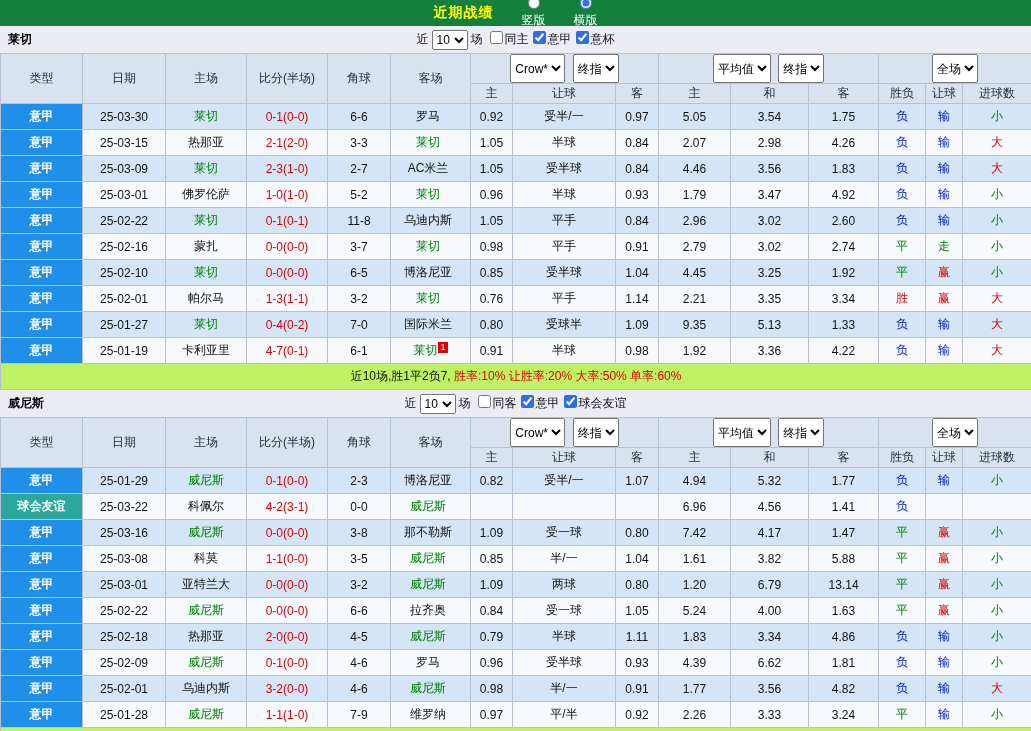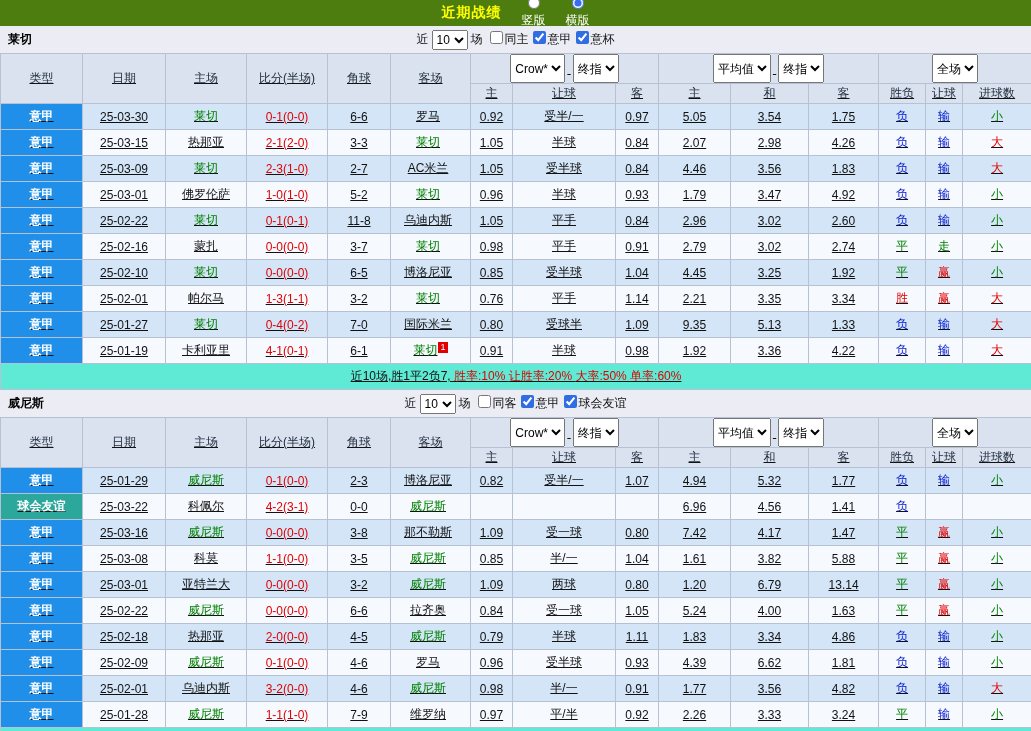--- a/index.html
+++ b/index.html
@@ -4,39 +4,39 @@
 <style>
   * { box-sizing: border-box; }
   html, body { margin: 0; padding: 0; }
   body {
     width: 1031px; min-height: 731px;
     font-family: "Liberation Sans", "DejaVu Sans", sans-serif;
     font-size: 12px; color: #111; background: #e9eaf2;
   }
   
   .topbar {
-    height: 26px; background: #4d7c0f;
-    display: flex; align-items: center; justify-content: center; gap: 20px;
+    height: 26px; background: #15803d;
+    display: flex; align-items: center; justify-content: center; gap: 28px;
   }
   .topbar-title { color: #ffff00; font-weight: bold; font-size: 14px; letter-spacing: 1px; }
   .radio-label { color: #ffffff; display: inline-flex; align-items: center; gap: 3px; cursor: pointer; flex-direction: column; }
   .radio-label input { width: 12px; height: 12px; margin: 0; accent-color: #3a6cf0; }
   
   .filterbar {
     height: 27px; position: relative;
     display: flex; align-items: center; justify-content: center; gap: 3px;
     background: #ebecf4;
   }
   .team-name { position: absolute; left: 8px; font-weight: bold; color: #000; }
   .filter-controls { display: inline-flex; align-items: center; gap: 3px; }
   .count-select { font-size: 12px; height: 20px; }
   .chk { display: inline-flex; align-items: flex-start; gap: 2px; cursor: pointer; }
   .chk input { width: 13px; height: 13px; margin: 0 0 0 4px; accent-color: #2f6de0; }
   
-  table.tbl { width: 1031px; border-collapse: collapse; table-layout: fixed; background: #fff; text-decoration: underline; }
+  table.tbl { width: 1031px; border-collapse: collapse; table-layout: fixed; background: #fff; }
   .tbl td {
     border: 1px solid #b6c2d4; text-align: center; vertical-align: middle;
     padding: 0 1px; height: 26px; overflow: hidden; white-space: nowrap;
   }
   thead td { background: #dbe2ef; color: #1c2a3a; }
   .hrow-a td { height: 22px; }
   .hrow-b td { height: 20px; }
   .sel-cell select { font-size: 12px; height: 29px; margin: 0 2px; }
   tr.odd td { background: #d3e5f7; }
   tr.even td { background: #f6f9fe; }
@@ -44,21 +44,21 @@
   td.lg-friendly{ background: #2ba79c !important; color: #fff; font-weight: bold; }
   .team-self { color: #008000; }
   .score { color: #e00000; }
   .c-red { color: #e00000; }
   .c-green { color: #008000; }
   .c-blue { color: #0016cc; }
   .badge {
     display: inline-block; background: #e00000; color: #fff;
     font-size: 9px; line-height: 11px; padding: 0 2px; margin-left: 1px; vertical-align: top;
   }
-  tfoot .fcell { background: #5eead4; height: 26px; }
+  tfoot .fcell { background: #bef264; height: 26px; }
 </style>
 </head>
 <body>
 
 <div class="topbar">
   <span class="topbar-title">近期战绩</span>
   <label class="radio-label">
     <input type="radio" name="layout" style="">
     <span>竖版</span>
   </label>
@@ -298,21 +298,21 @@
     <td>1.33</td>
     <td class="c-blue">负</td>
     <td class="c-blue">输</td>
     <td class="c-red">大</td>
   </tr>
 
   <tr class="even">
     <td class="lg lg-league">意甲</td>
     <td>25-01-19</td>
     <td><span class="tname">卡利亚里</span></td>
-    <td class="score">4-1(0-1)</td>
+    <td class="score">4-7(0-1)</td>
     <td>6-1</td>
     <td><span class="tname team-self">莱切</span><span class="badge">1</span></td>
     <td>0.91</td>
     <td>半球</td>
     <td>0.98</td>
     <td>1.92</td>
     <td>3.36</td>
     <td>4.22</td>
     <td class="c-blue">负</td>
     <td class="c-blue">输</td>

